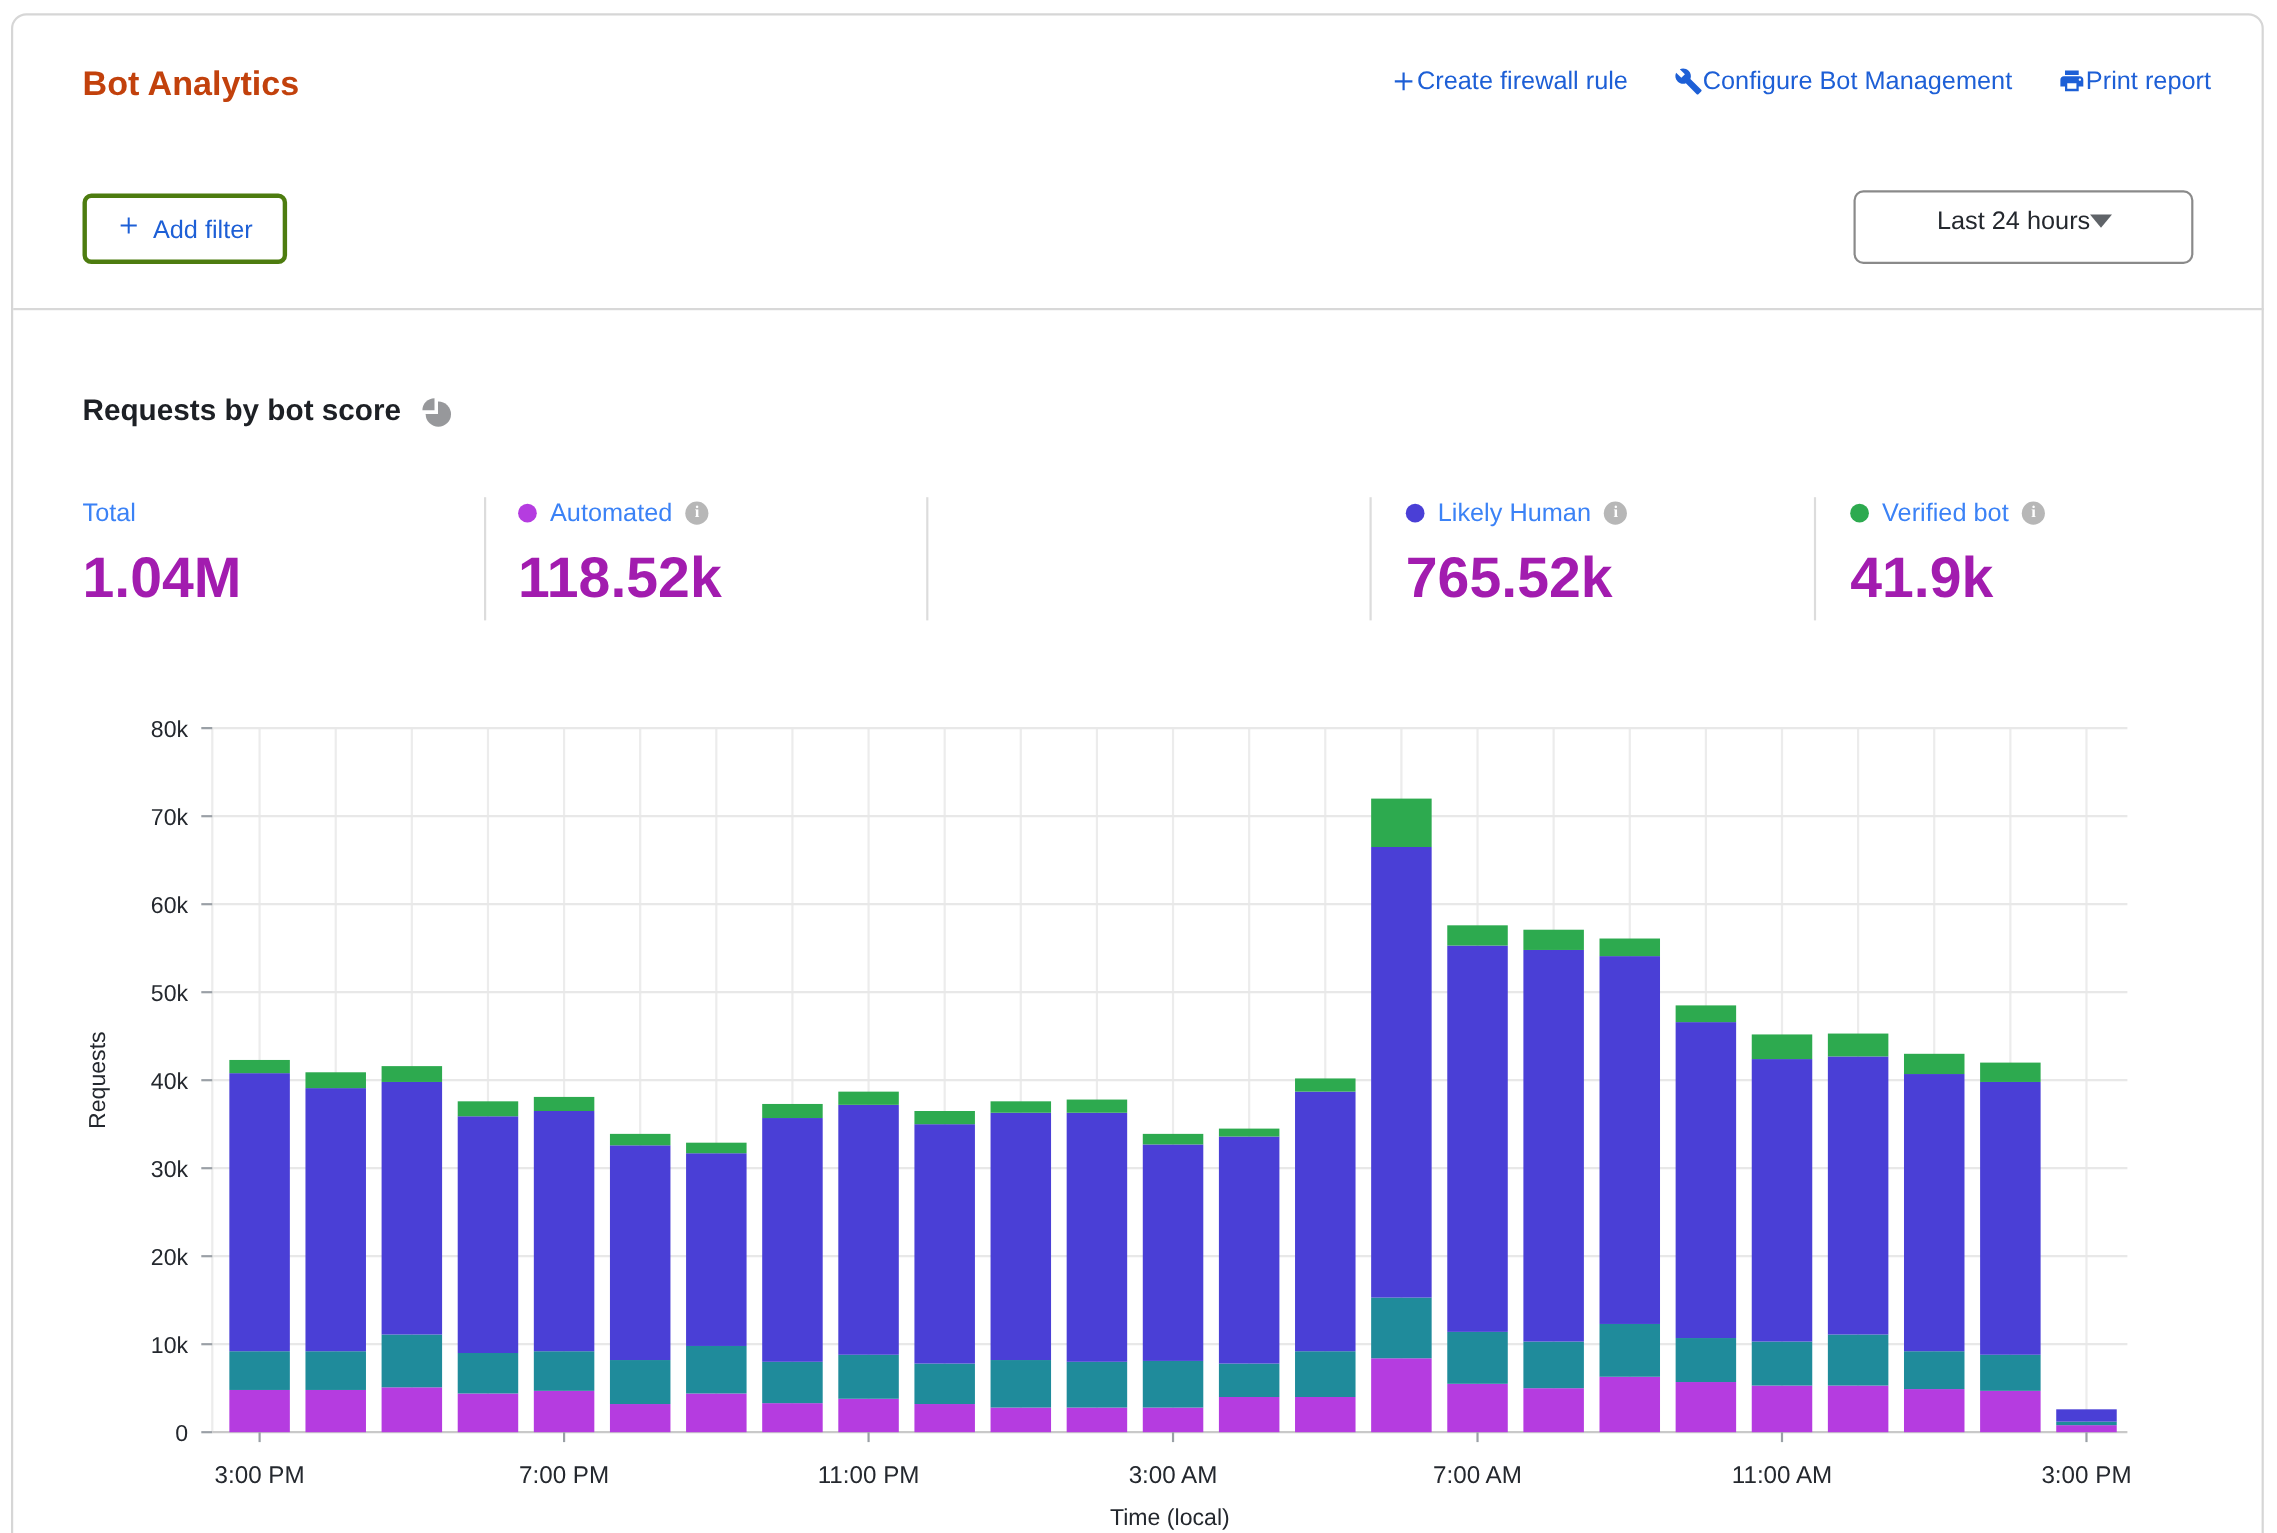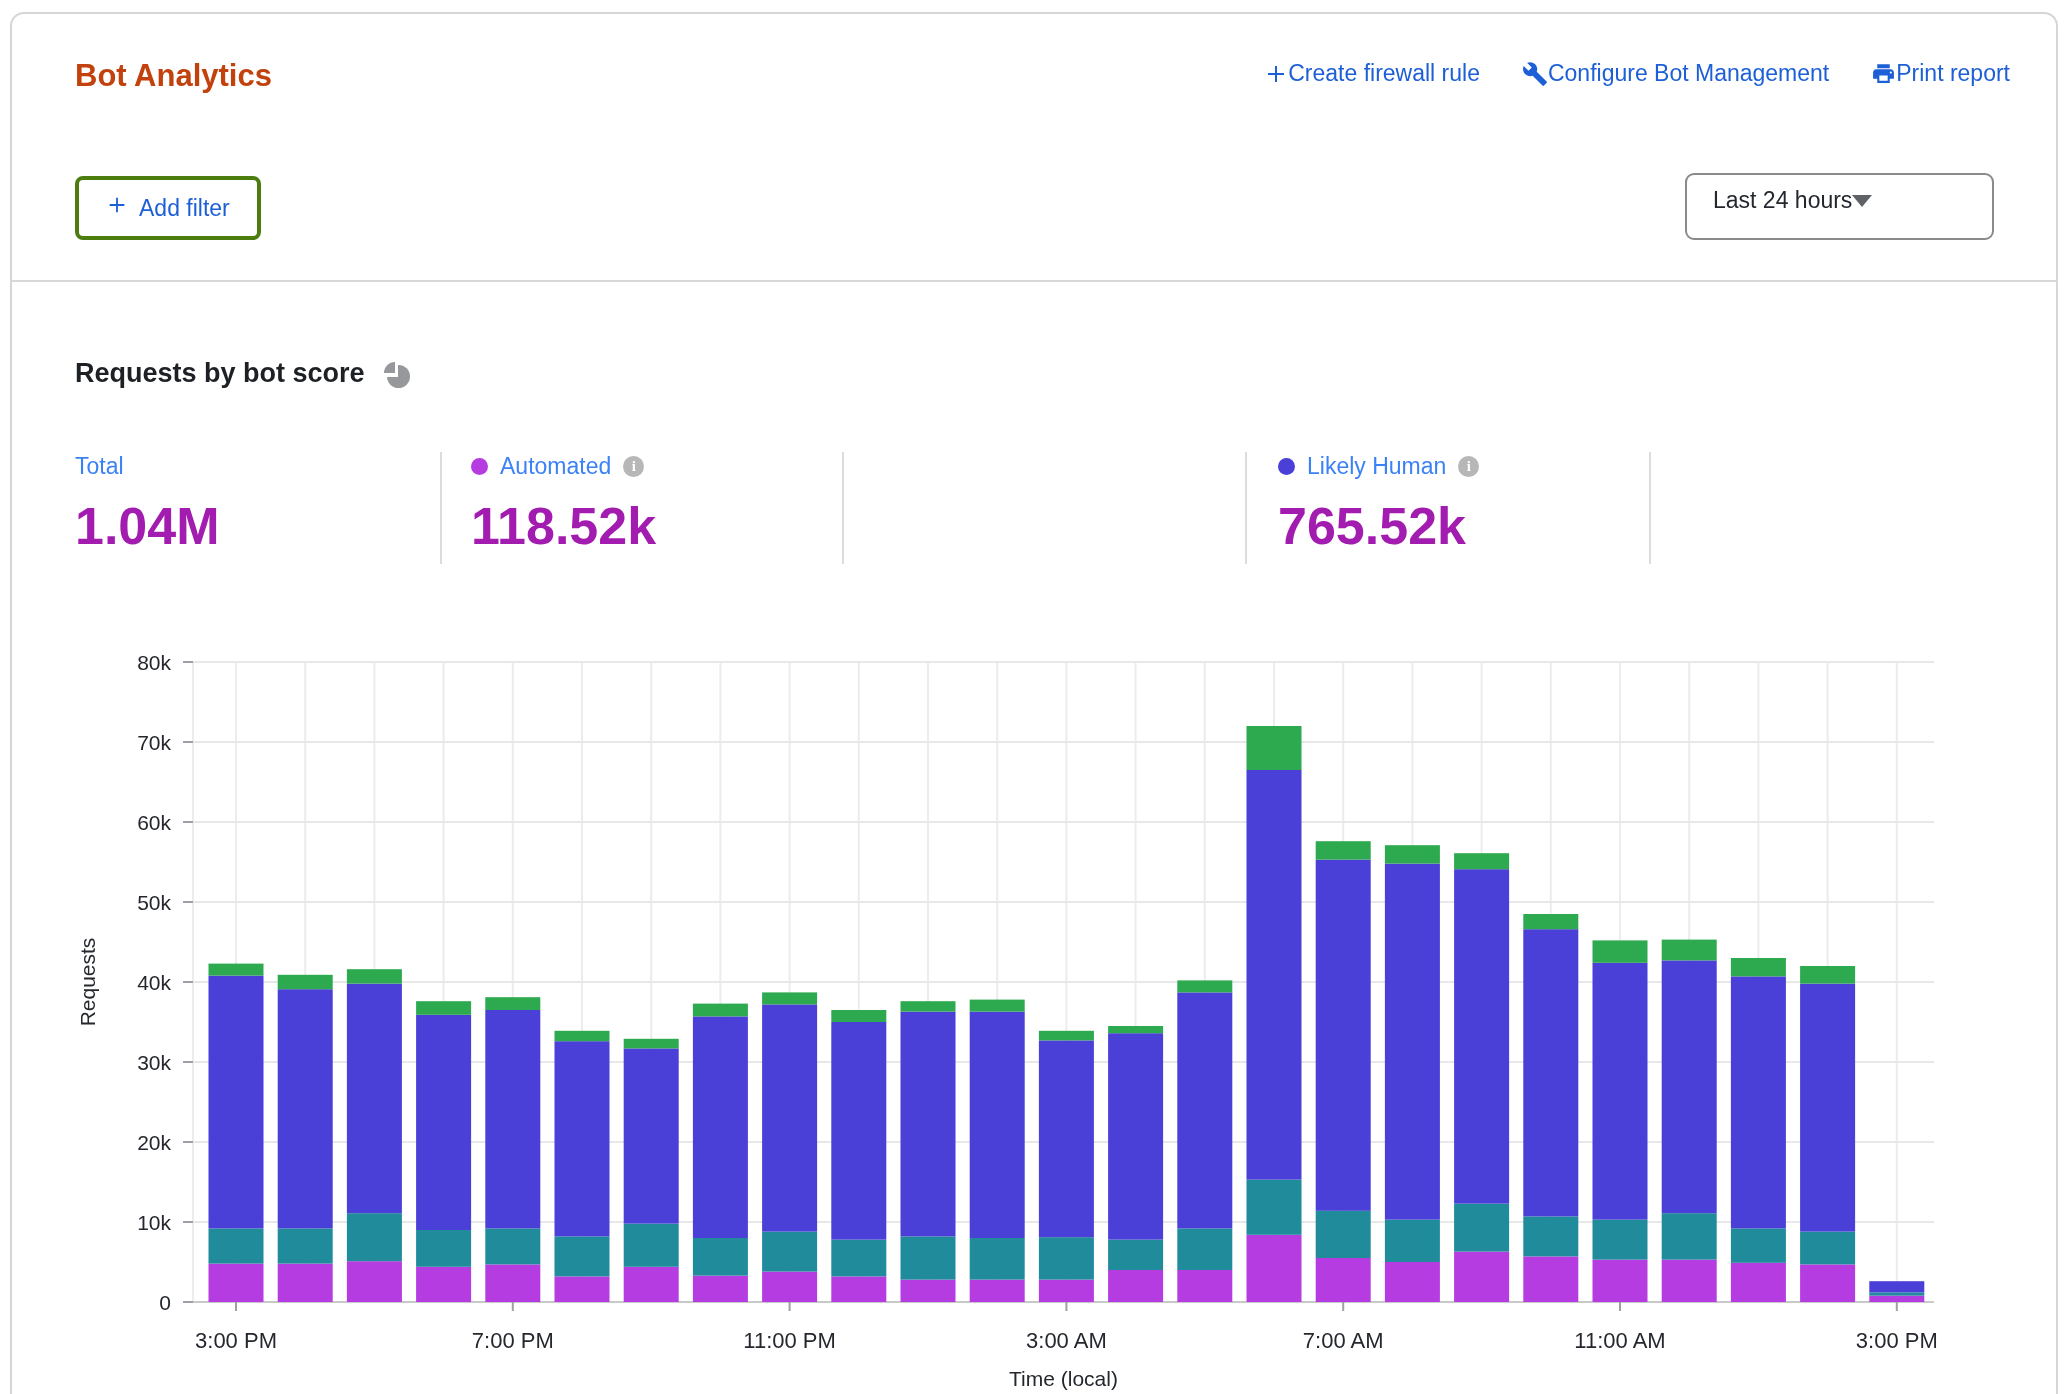--- a/index.html
+++ b/index.html
@@ -9,21 +9,21 @@
           border:2px solid #d6d6d6; border-radius:14px; background:#fff; }
   .page-title { position:absolute; left:75px; top:58px; font-size:31px; font-weight:700; color:#c2410c; }
   .actions { position:absolute; right:60px; top:60px; display:flex; gap:42px; align-items:center; }
   .action-link { display:flex; align-items:center; color:#1d5fd6; font-size:23px; cursor:pointer; }
   .action-link svg { display:block; }
   .add-filter { position:absolute; left:75px; top:176px; height:64px; display:flex; align-items:center;
                 gap:11px; padding:0 27px; border:4px solid #4d7c0f; border-radius:8px;
                 color:#1d5fd6; font-size:23px; background:#fff; cursor:pointer; }
   .dropdown { position:absolute; left:1685px; top:173px; width:309px; height:67px;
               border:2px solid #8a8a8a; border-radius:9px; background:#fff;
-              display:flex; align-items:center; justify-content:flex-start;
+              display:flex; align-items:center; justify-content:center;
               padding:0 24px 12px 26px; cursor:pointer; }
   .dropdown-value { font-size:23px; color:#24282e; }
   .chevron { width:0; height:0; border-left:10px solid transparent; border-right:10px solid transparent;
              border-top:12px solid #5f6368; }
   .header-divider { position:absolute; left:12px; top:280px; width:2046px; height:2px; background:#d8d8d8; }
   .section-title-row { position:absolute; left:75px; top:358px; display:flex; align-items:center; gap:19px; }
   .section-title { font-size:27px; font-weight:700; color:#1d2025; }
   .pie { position:relative; width:26px; height:26px; margin-top:2px; }
   .pie-main { position:absolute; right:0; bottom:0; width:23px; height:23px; border-radius:50%;
               background:conic-gradient(from 0deg, #97989b 0 270deg, transparent 270deg 360deg); }
@@ -120,20 +120,28 @@
   <div class="stat-divider" style="left:1245px"></div>
   <div class="stat-col" style="left:1278px">
     <div class="stat-label-row">
       <span class="legend-dot" style="background: rgb(74, 63, 214);"></span>
       <span class="stat-label">Likely Human</span>
       <span class="info-icon"></span>
     </div>
     <div class="stat-value">765.52k</div>
   </div>
   <div class="stat-divider" style="left:1649px"></div>
+  <div class="stat-col" style="left:1682px">
+    <div class="stat-label-row">
+      <span class="legend-dot" style="background: rgb(45, 170, 79);"></span>
+      <span class="stat-label">Verified bot</span>
+      <span class="info-icon"></span>
+    </div>
+    <div class="stat-value">41.9k</div>
+  </div>
 </div>
 
 <svg id="chart-svg" width="2070" height="794" viewBox="0 0 2070 794">
     <line x1="193" x2="193" y1="62" y2="702" stroke="#ececec" stroke-width="2"></line>
     <line x1="236" x2="236" y1="62" y2="702" stroke="#ececec" stroke-width="2"></line>
     <line x1="305.2" x2="305.2" y1="62" y2="702" stroke="#ececec" stroke-width="2"></line>
     <line x1="374.4" x2="374.4" y1="62" y2="702" stroke="#ececec" stroke-width="2"></line>
     <line x1="443.6" x2="443.6" y1="62" y2="702" stroke="#ececec" stroke-width="2"></line>
     <line x1="512.8" x2="512.8" y1="62" y2="702" stroke="#ececec" stroke-width="2"></line>
     <line x1="582" x2="582" y1="62" y2="702" stroke="#ececec" stroke-width="2"></line>

